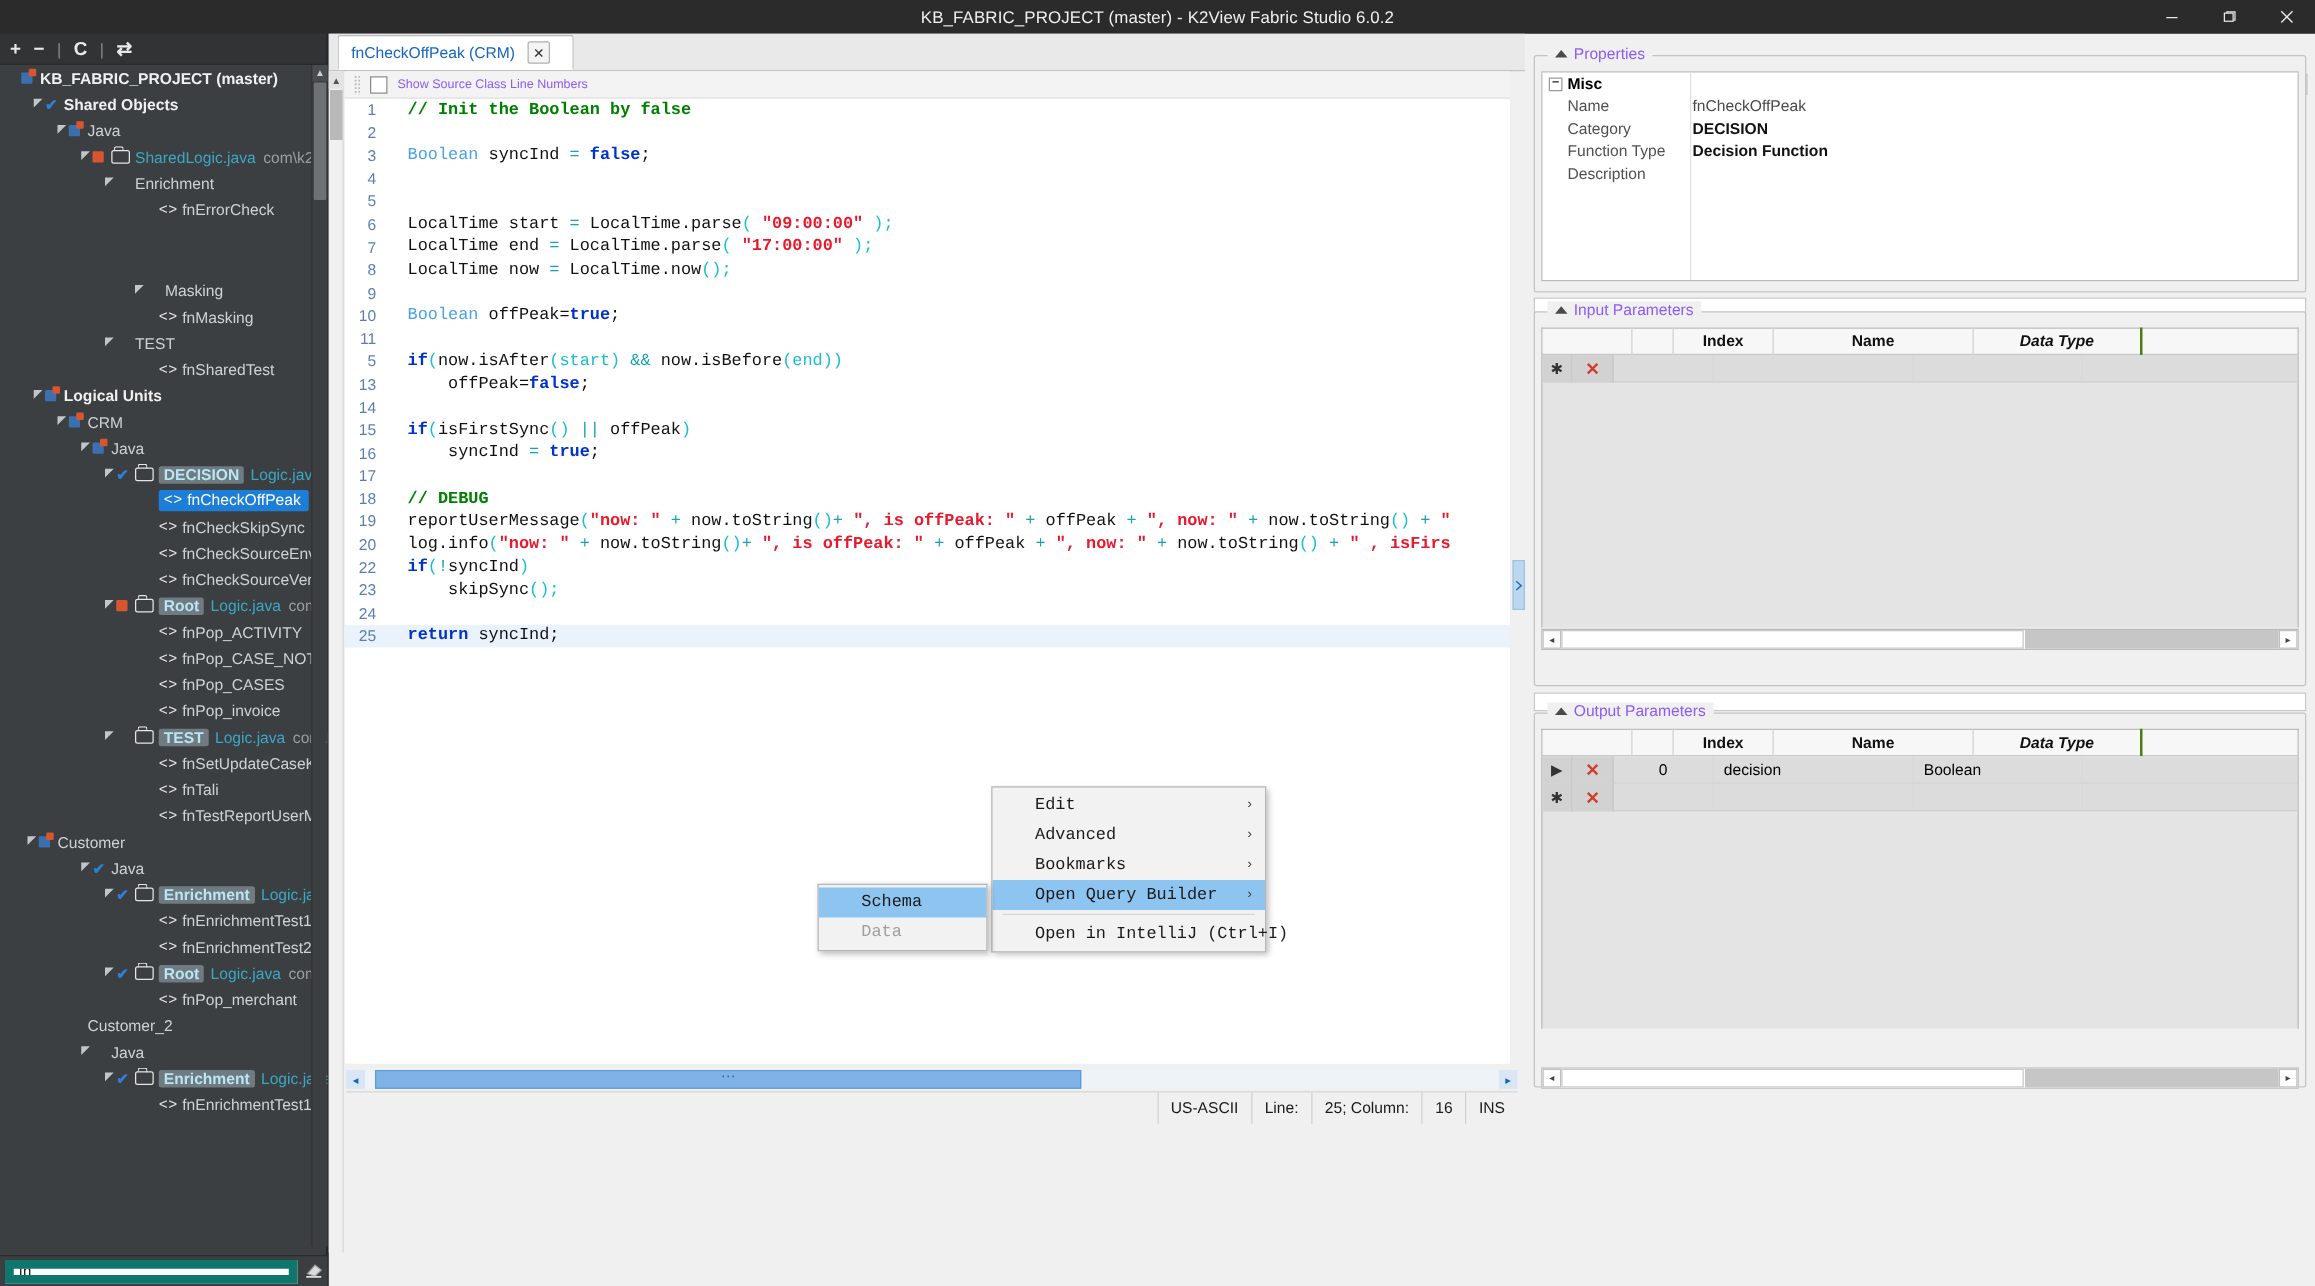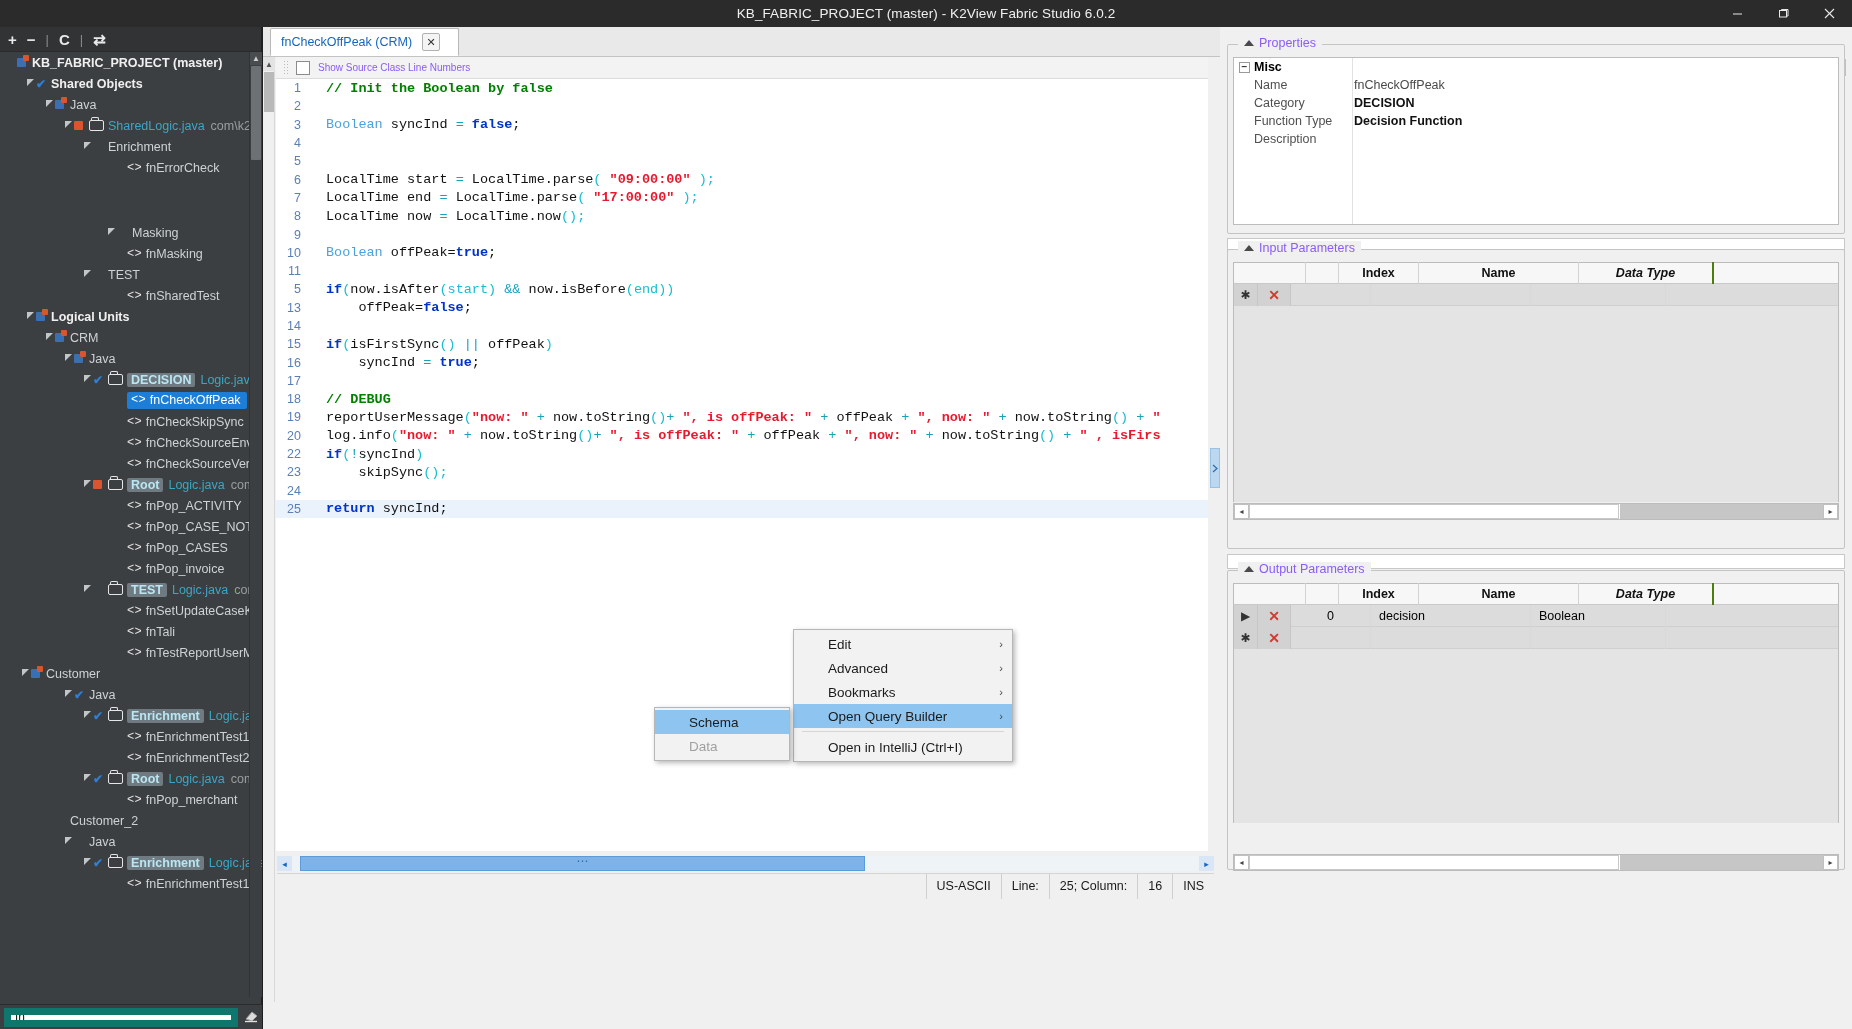--- a/index.html
+++ b/index.html
@@ -277,20 +277,21 @@
     position:absolute; right:6px; top:32px; width:17px; height:17px;
     background:#f0f0f0; border:1px solid #c0c0c0; color:#333;
     display:flex;align-items:center;justify-content:center; font-size:8px;
   }
 
   
   .ctxmenu {
     position:absolute; background:#f2f2f2; border:1px solid #b6b6b6;
     box-shadow:2px 2px 5px rgba(0,0,0,.28); font-size:13.5px; color:#1a1a1a;
     padding:2px 0;
+    font-family:Liberation Mono, monospace;
   }
   .ctxmenu .mi {
     height:24px; display:flex; align-items:center; padding:0 10px 0 34px;
     position:relative; white-space:nowrap;
   }
   .ctxmenu .mi.hl { background:#8ec5f0; }
   .ctxmenu .mi.dis { color:#a0a0a0; }
   .ctxmenu .mi .arr {
     position:absolute; right:9px; color:#444; font-size:11px;
   }

